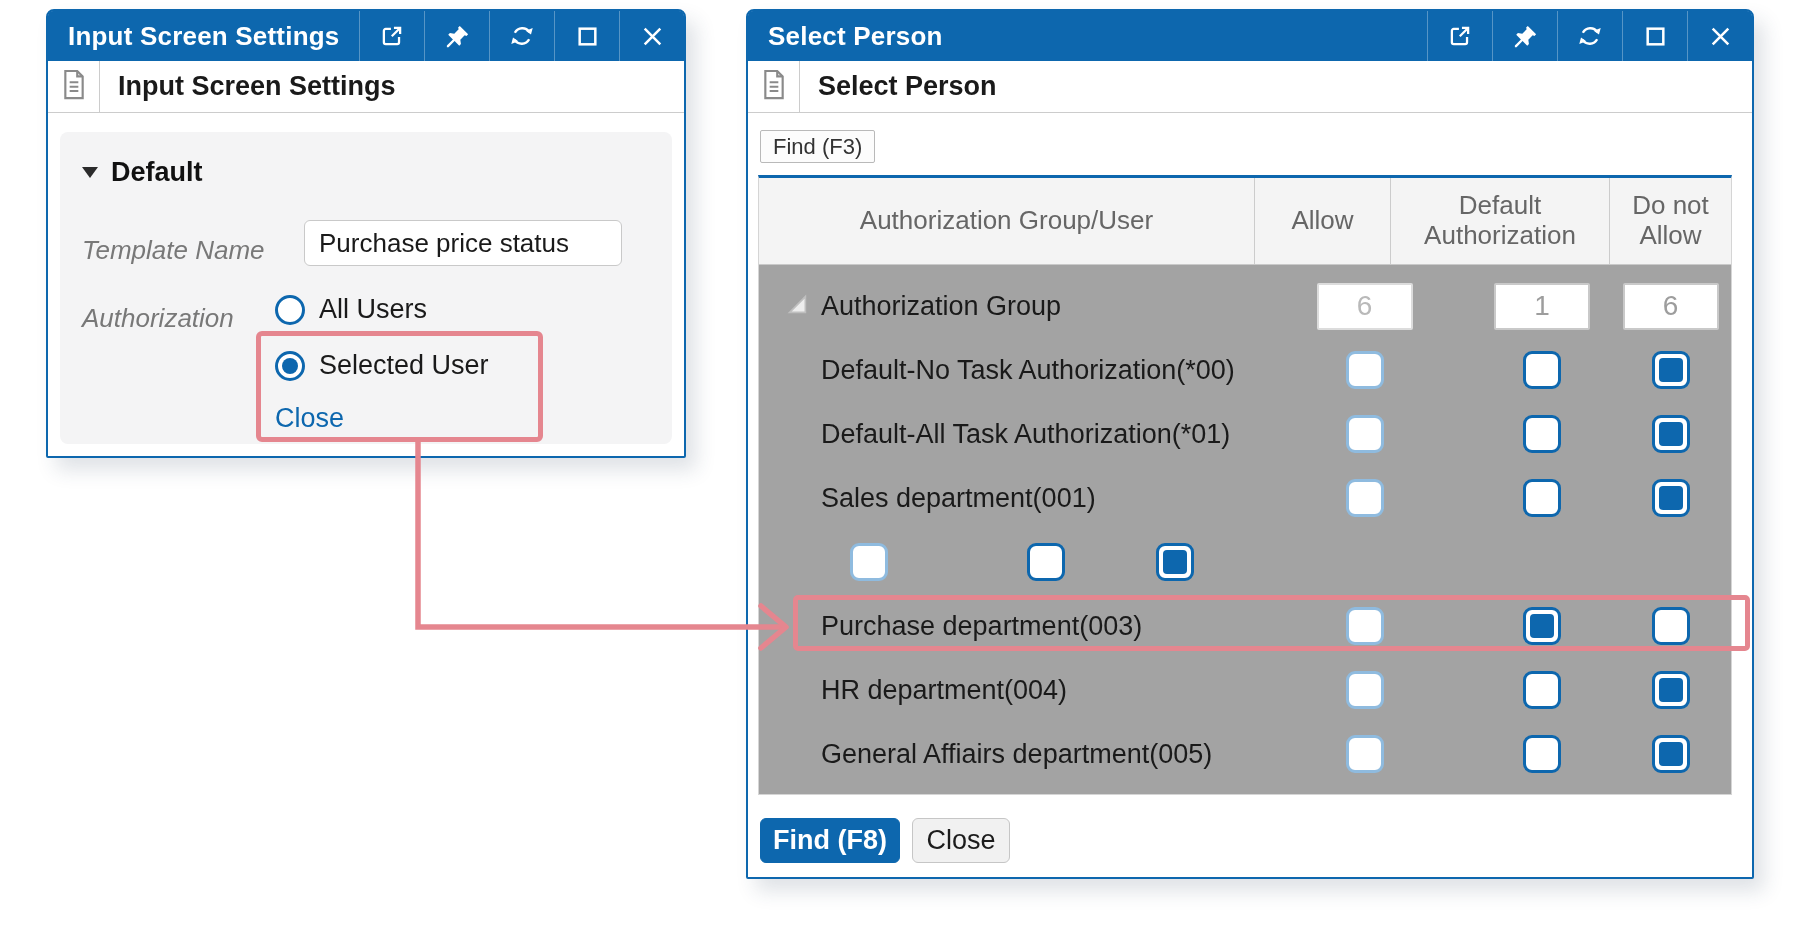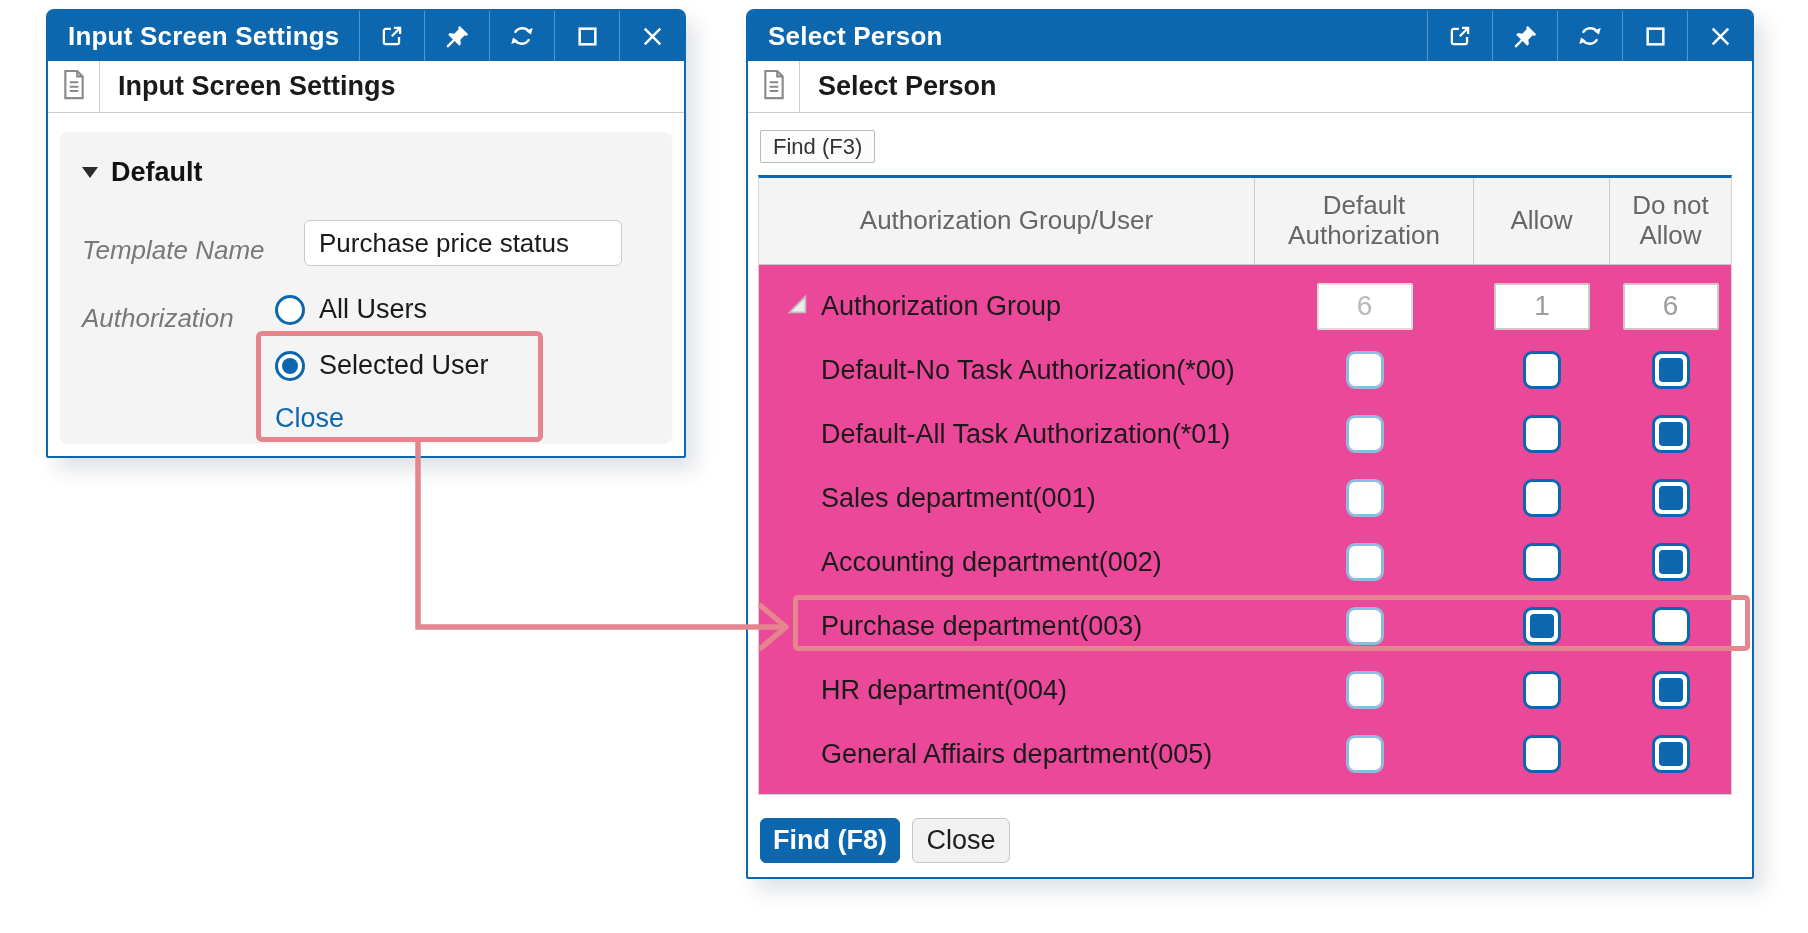--- a/index.html
+++ b/index.html
@@ -47,21 +47,21 @@
   .radio.checked::after{content:"";position:absolute;left:4px;top:4px;width:16px;height:16px;border-radius:50%;background:var(--blue);}
   .radio-label{font-size:27px;color:var(--txt);white-space:nowrap;}
   .link{position:absolute;left:227px;top:392px;font-size:27px;color:var(--blue);cursor:pointer;text-decoration:none;}
 
   
   #right-dialog{left:746px;top:9px;width:1008px;height:870px;}
   .find-btn{position:absolute;left:12px;top:119px;height:33px;padding:0 12px;display:flex;align-items:center;
     background:#fcfcfc;border:1px solid #b9b9b9;border-radius:2px;font-size:22px;color:#333;cursor:pointer;white-space:nowrap;}
 
   .grid{position:absolute;left:10px;top:164px;width:974px;height:620px;
-    border:1px solid #d5d5d5;border-top:3px solid var(--blue);background:#ec4899;}
+    border:1px solid #d5d5d5;border-top:3px solid var(--blue);background:#a3a3a3;}
   .ghead{display:flex;height:87px;background:#f4f4f4;border-bottom:1px solid #c9c9c9;}
   .th{display:flex;align-items:center;justify-content:center;text-align:center;
     color:#666;font-size:26px;line-height:1.15;border-right:1px solid #ccc;}
   .th:last-child{border-right:none;}
   .th.c1{width:496px;}.th.c2{width:219px;}.th.c3{width:136px;}.th.c4{width:121px;}
   .gbody{padding:9px 0 8px;}
   .trow{height:64px;display:flex;align-items:center;position:relative;}
   .td-label{width:496px;display:flex;align-items:center;font-size:27px;color:var(--txt);white-space:nowrap;}
   .trow.group .td-label{padding-left:28px;gap:13px;}
   .trow.sub .td-label{padding-left:62px;}
@@ -230,22 +230,22 @@
             </svg></span>
       </div>
       <div class="sub-title">Select Person</div>
     </div>
 
     <div class="find-btn">Find (F3)</div>
 
     <div class="grid">
       <div class="ghead">
         <div class="th c1">Authorization Group/User</div>
+        <div class="th c3">Allow</div>
         <div class="th c2">Default Authorization</div>
-        <div class="th c3">Allow</div>
         <div class="th c4">Do not Allow</div>
       </div>
       <div class="gbody">
 
         <div class="trow group">
           <div class="td-label">
             <span><svg width="21" height="21" viewBox="0 0 20 20">
                   <polygon points="2.5,17.5 17.5,17.5 17.5,2.5" fill="#ededed" stroke="#bfbfbf" stroke-width="1.6"></polygon>
                 </svg></span>
             <span>Authorization Group</span>
@@ -297,21 +297,20 @@
           <div class="td-check c3">
               <span class="cb"></span>
             </div>
           <div class="td-check c4">
               <span class="cb checked"></span>
             </div>
 
         </div>
 
         <div class="trow sub">
-          <div class="td-label">Accounting department(002)</div>
           <div class="td-check c2">
               <span class="cb light"></span>
             </div>
           <div class="td-check c3">
               <span class="cb"></span>
             </div>
           <div class="td-check c4">
               <span class="cb checked"></span>
             </div>
 

